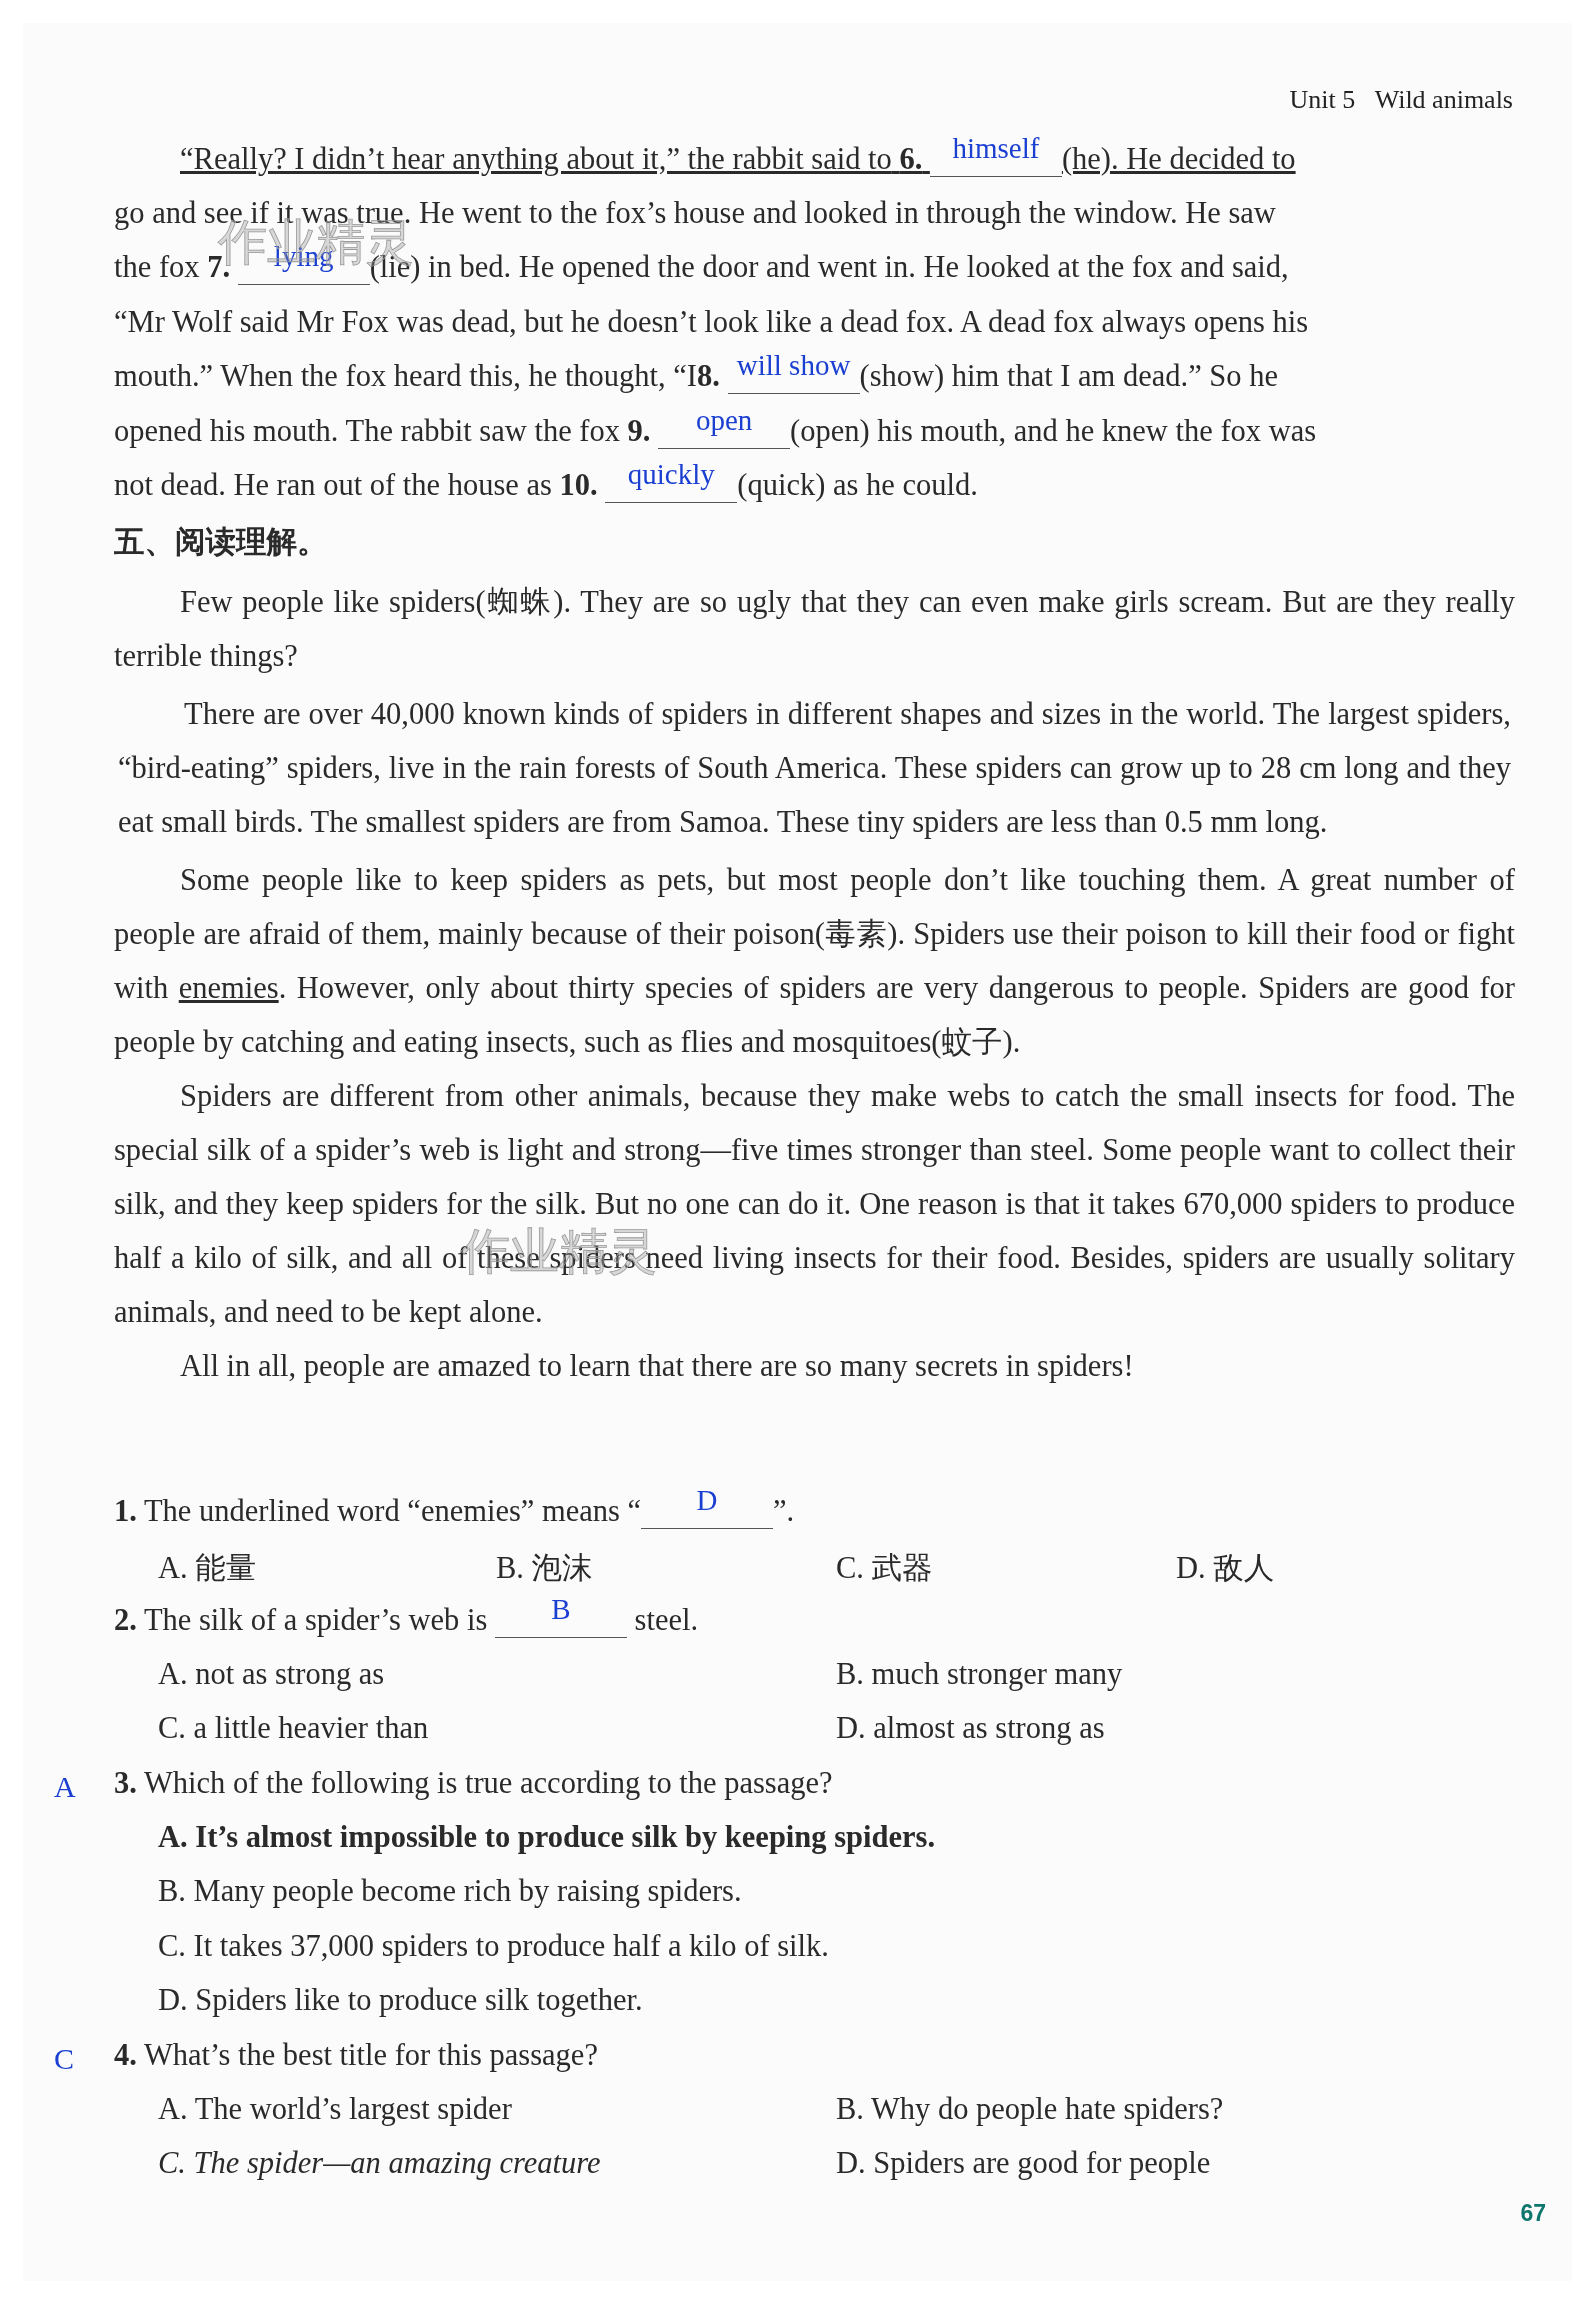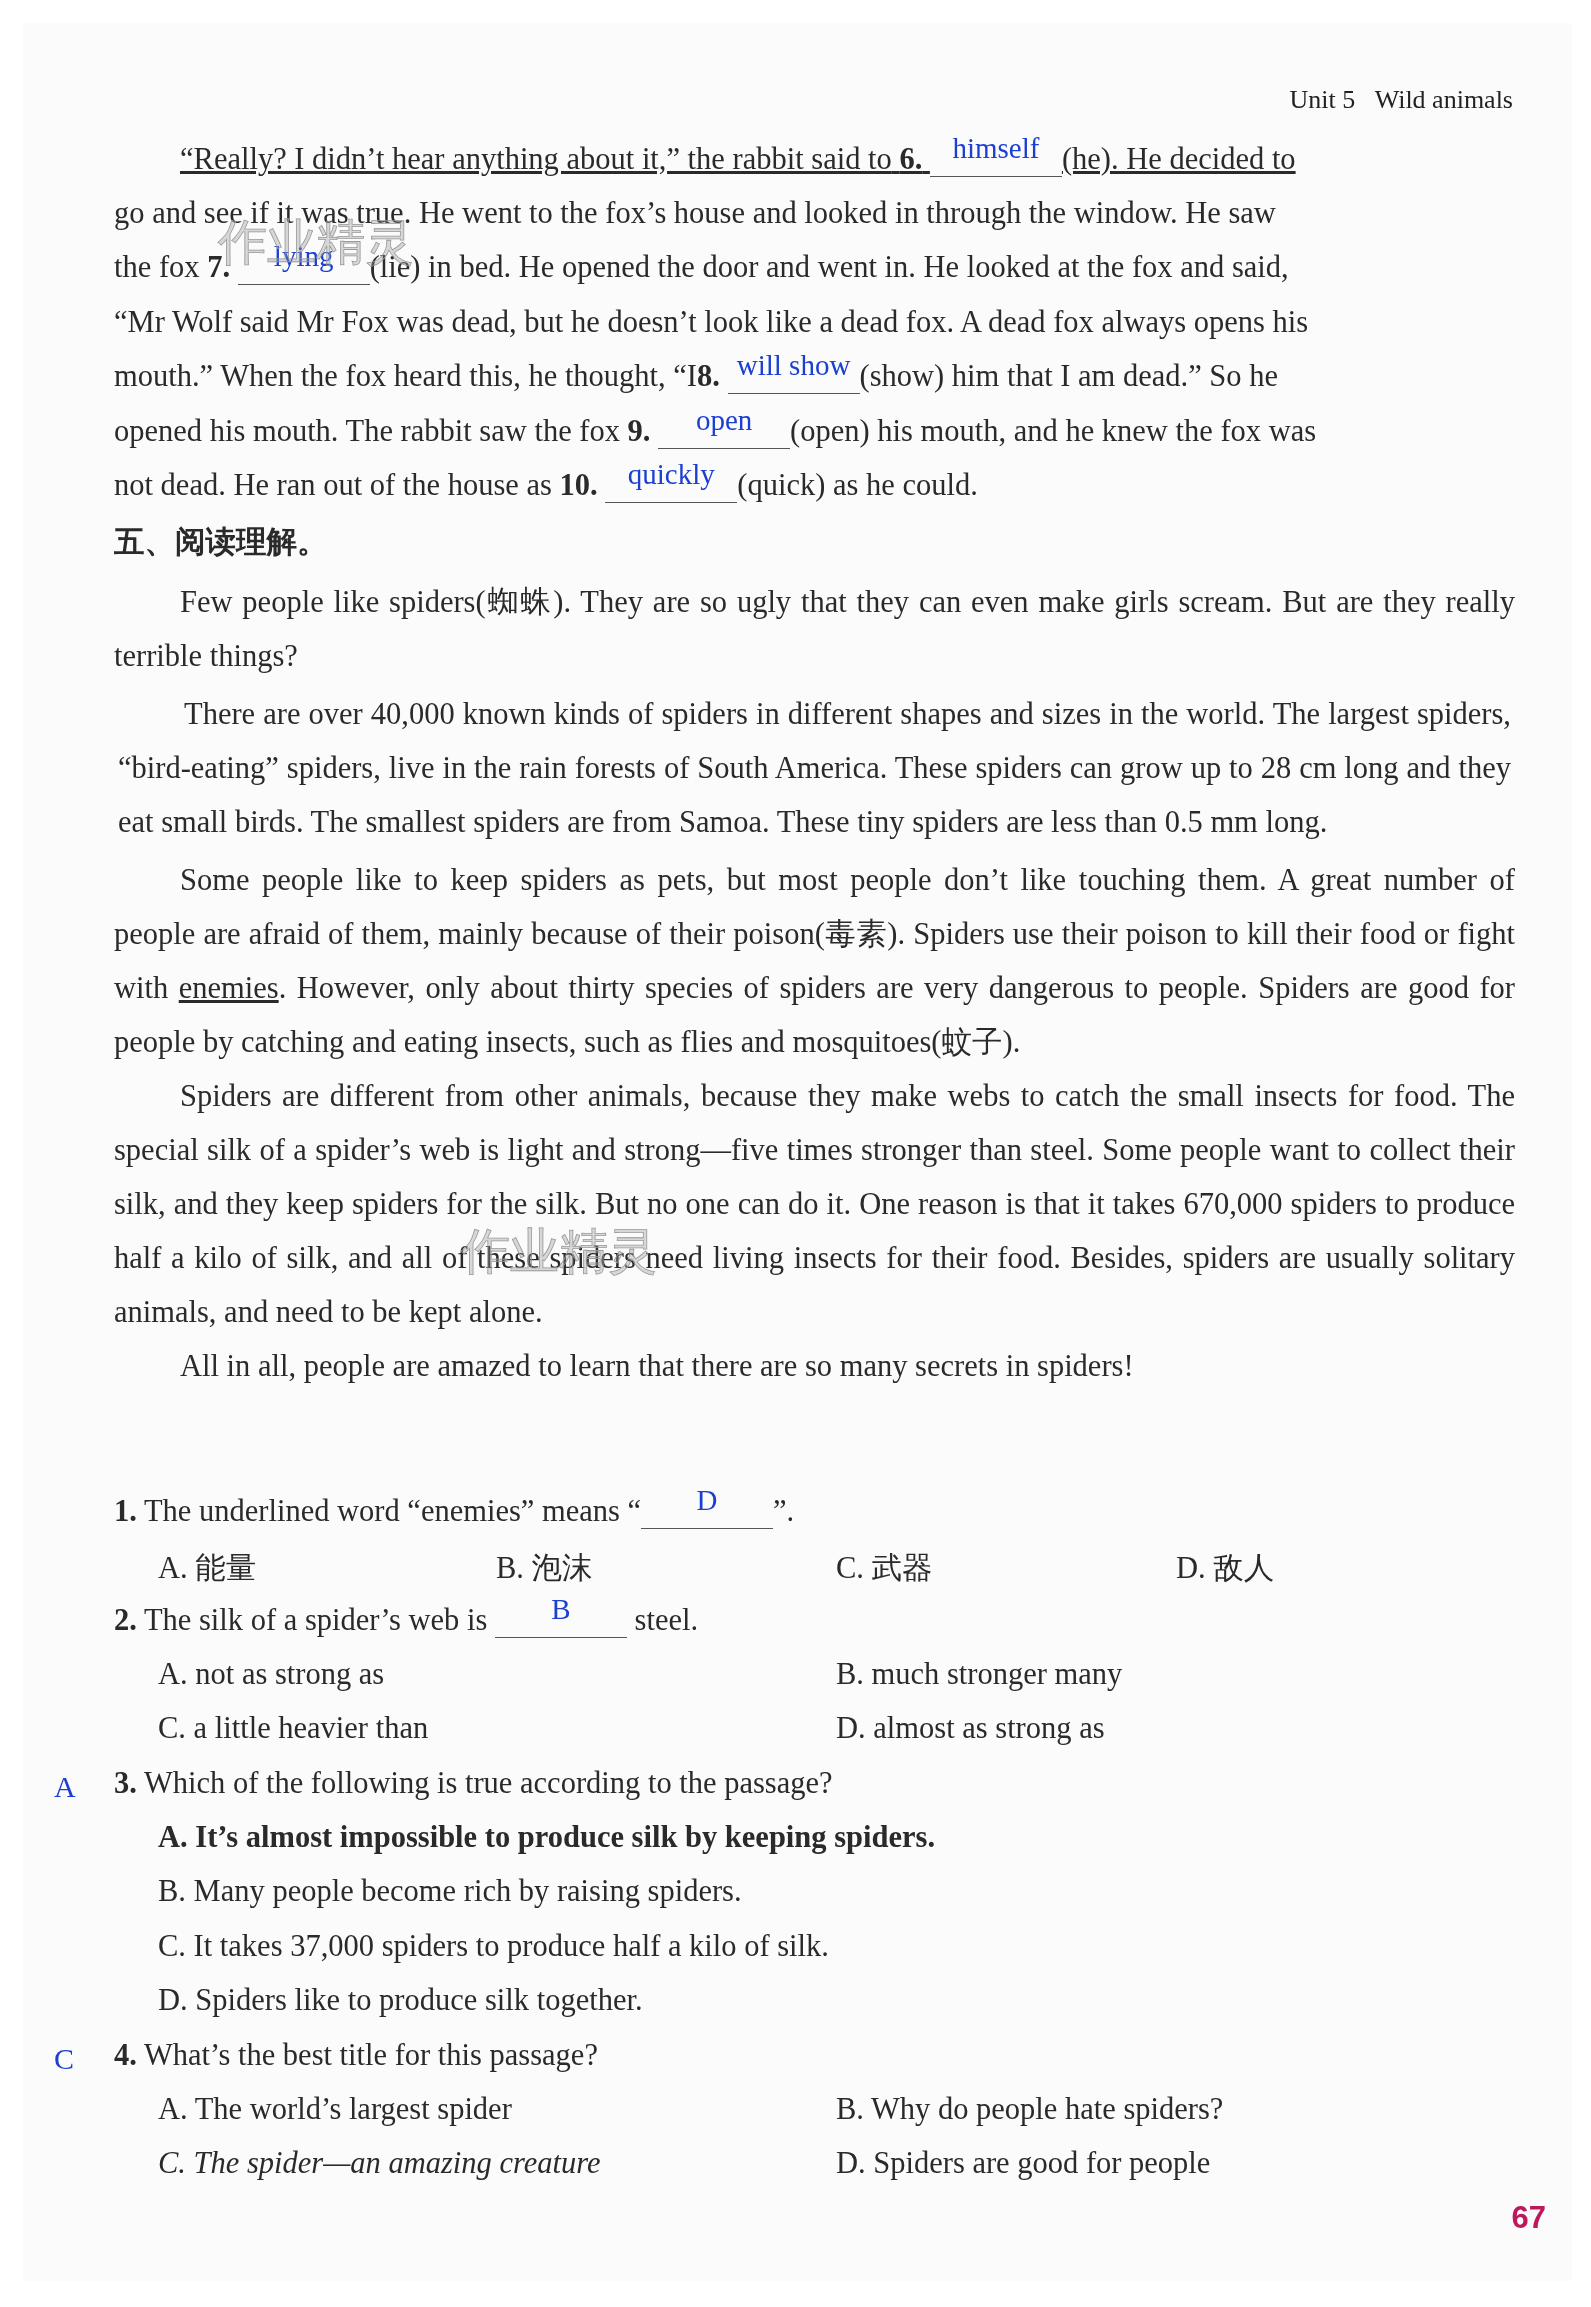--- a/index.html
+++ b/index.html
@@ -9,21 +9,21 @@
   .hdr{position:absolute;right:78px;top:85px;font-weight:normal;font-size:26px;color:#222;}
   .line{position:absolute;left:114px;width:1401px;font-size:30.5px;white-space:nowrap;}
   .ind{padding-left:66px;}
   .ans{color:#1a3fd1;font-size:29px;display:inline-block;border-bottom:1.6px solid #555;text-align:center;vertical-align:baseline;position:relative;}
   .ans span{position:relative;top:-11.5px;}
   .bold{font-weight:bold;}
   .ul{text-decoration:underline;}
   .sec{position:absolute;left:114px;font-size:30.5px;font-weight:bold;font-family:"DejaVu Sans",sans-serif;}
   .opt{position:absolute;font-size:30.5px;white-space:nowrap;}
   .margin-ans{position:absolute;left:54px;color:#1a3fd1;font-size:30px;}
-  .pnum{position:absolute;right:45px;top:2200px;color:#be185d;font-weight:bold;font-size:31px;font-family:"Liberation Sans",sans-serif;}
+  .pnum{position:absolute;right:45px;top:2200px;color:#0f766e;font-weight:bold;font-size:23px;font-family:"Liberation Sans",sans-serif;}
   .wm{position:absolute;color:rgba(150,150,150,0.35);font-size:49px;font-family:"DejaVu Sans",sans-serif;font-weight:normal;-webkit-text-stroke:0.8px #999;}
 </style>
 </head>
 <body>
 
 <div class="page"></div>
 
 <div class="hdr">
   <span>Unit 5</span>&nbsp;&nbsp;&nbsp;<span>Wild animals</span>
 </div>

